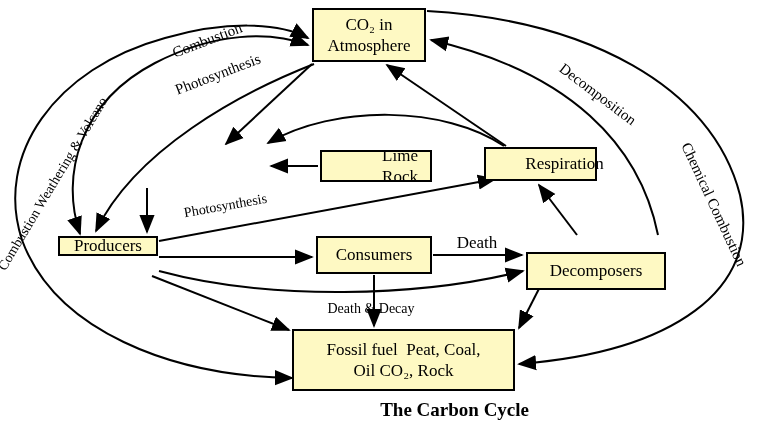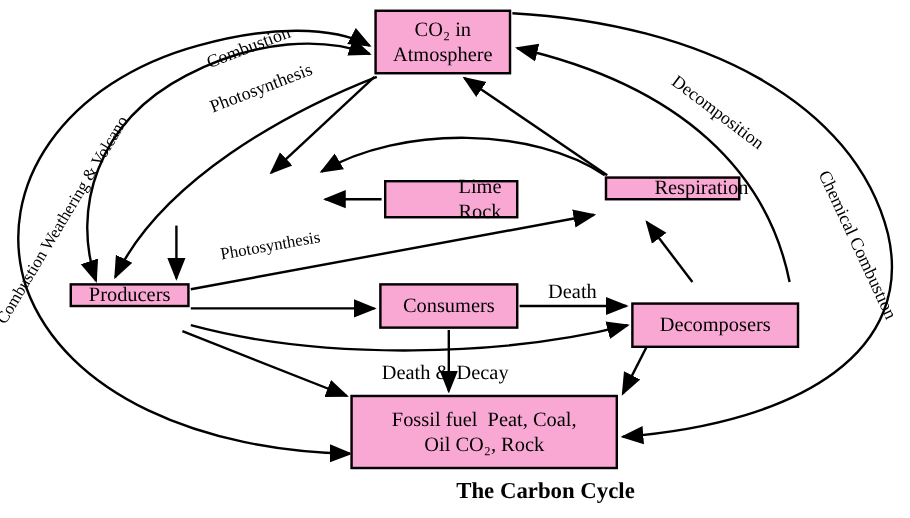--- a/index.html
+++ b/index.html
@@ -2,21 +2,21 @@
 <html><head>
 <meta charset="utf-8">
 <style>
   html,body{margin:0;padding:0;background:#ffffff;}
   #stage{
     position:relative;width:758px;height:432px;background:#ffffff;
     font-family:"Liberation Serif","DejaVu Serif",serif;color:#000;overflow:hidden;
   }
   #arrows{position:absolute;left:0;top:0;width:758px;height:432px;}
   .node{
-    position:absolute;box-sizing:border-box;border:2px solid #000;background:#f9a8d4;
+    position:absolute;box-sizing:border-box;border:2px solid #000;background:#fef9c3;
     display:flex;flex-direction:column;align-items:center;justify-content:center;
     text-align:center;font-size:17px;line-height:1.25;
   }
   .edge-label{position:absolute;text-align:center;white-space:nowrap;}
   .ws{white-space:pre-wrap;}
   #title{
     position:absolute;left:279px;top:399px;width:250px;text-align:right;
     font-weight:bold;font-size:19px;
   }
 </style>
@@ -56,21 +56,21 @@
   <div class="node" style="left:312px;top:8px;width:114px;height:54px;">
     <div>CO₂ in</div>
     <div>Atmosphere</div>
   </div>
 
 
   <div class="node" style="left:320px;top:150px;width:112px;height:32px;padding-left:48px;">
     <div>Lime Rock</div>
   </div>
 
-  <div class="node" style="left:504px;top:147px;width:113px;height:20px;padding-left:48px;">
+  <div class="node" style="left:484px;top:147px;width:113px;height:34px;padding-left:48px;">
     <div>Respiration</div>
   </div>
 
   <div class="node" style="left:58px;top:236px;width:100px;height:20px;">
     <div>Producers</div>
   </div>
 
   <div class="node" style="left:316px;top:236px;width:116px;height:38px;">
     <div>Consumers</div>
   </div>
@@ -92,17 +92,17 @@
 
   <div class="edge-label" style="left:535px;top:86px;width:125px;font-size:15px;transform:rotate(37deg);">Decomposition</div>
 
   <div class="edge-label" style="left:616px;top:196px;width:195px;font-size:15px;transform:rotate(65deg);">Chemical Combustion</div>
 
   <div class="edge-label" style="left:168px;top:198px;width:115px;font-size:14px;transform:rotate(-10deg);">Photosynthesis</div>
 
 
   <div class="edge-label" style="left:446px;top:233px;width:62px;font-size:17px;">Death</div>
 
-  <div class="edge-label" style="left:305px;top:301px;width:132px;font-size:17px;">Death &amp; Decay</div>
+  <div class="edge-label" style="left:305px;top:301px;width:132px;font-size:14px;">Death &amp; Decay</div>
 
   <div id="title">The Carbon Cycle</div>
 
 </div>
 
 </body></html>

